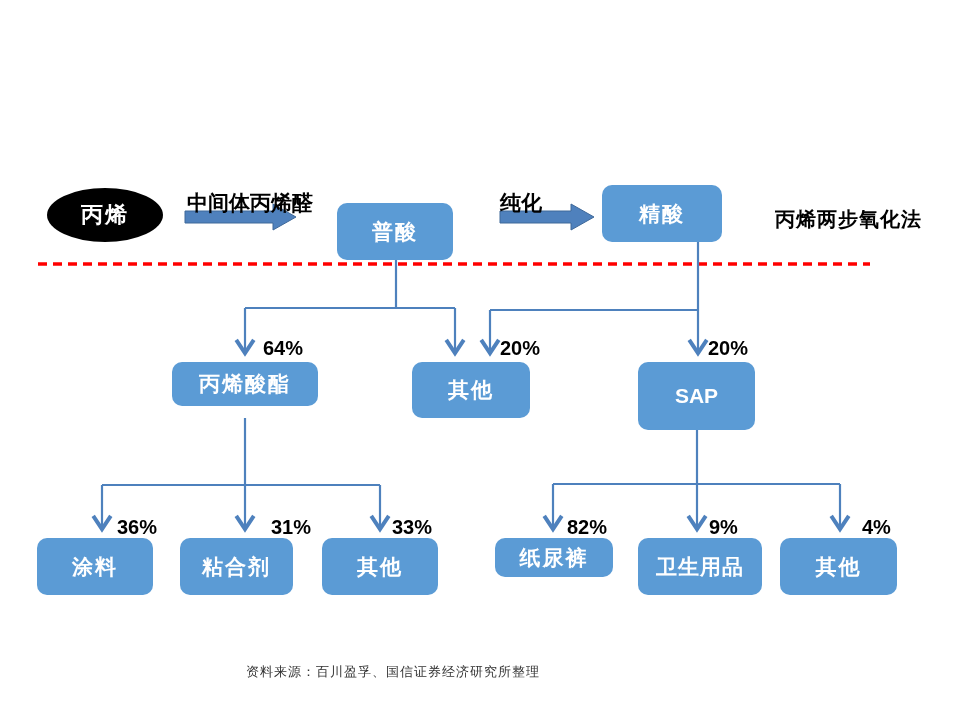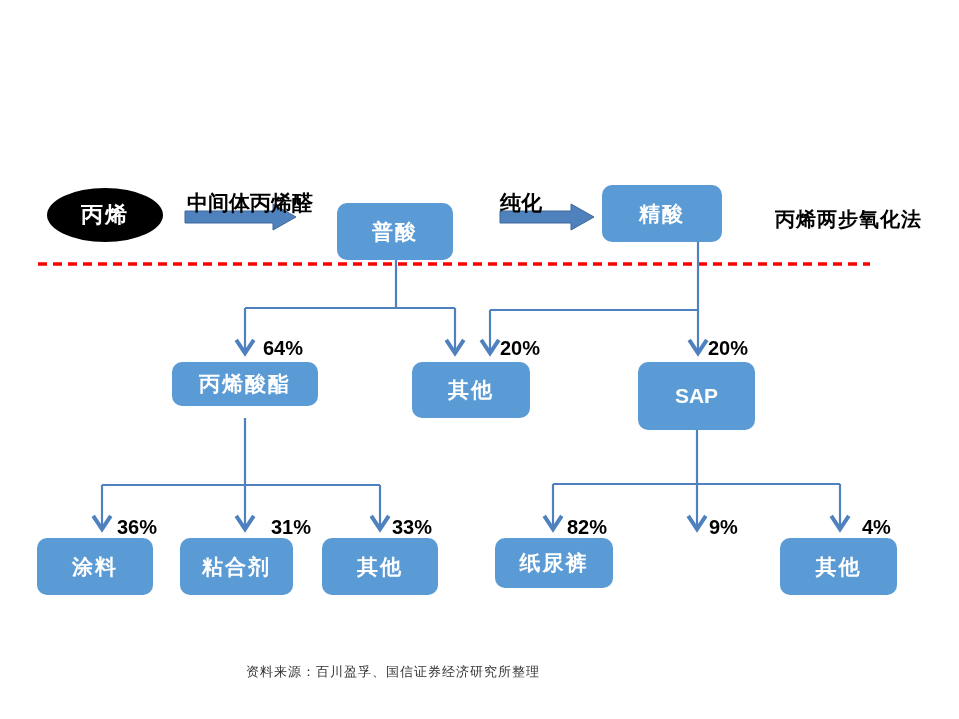--- a/index.html
+++ b/index.html
@@ -135,18 +135,19 @@
   <div class="pct" style="left:117px;top:516px">36%</div>
   <div class="pct" style="left:271px;top:516px">31%</div>
   <div class="pct" style="left:392px;top:516px">33%</div>
   <div class="pct" style="left:567px;top:516px">82%</div>
   <div class="pct" style="left:709px;top:516px">9%</div>
   <div class="pct" style="left:862px;top:516px">4%</div>
 
   <div class="node" style="left:180px;top:538px;width:113px;height:57px">粘合剂</div>
   <div class="node" style="left:37px;top:538px;width:116px;height:57px">涂料</div>
   <div class="node" style="left:322px;top:538px;width:116px;height:57px">其他</div>
-  <div class="node" style="left:495px;top:538px;width:118px;height:50px">纸尿裤</div>
+  <div class="node" style="left:495px;top:538px;width:118px;height:39px">纸尿裤</div>
+  <div class="node" style="left:638px;top:538px;width:124px;height:57px;letter-spacing:1px">卫生用品</div>
   <div class="node" style="left:780px;top:538px;width:117px;height:57px">其他</div>
 
   <div class="source-note" style="left:246px;top:663px">资料来源：百川盈孚、国信证券经济研究所整理</div>
 
 </div>
 
 </body></html>

